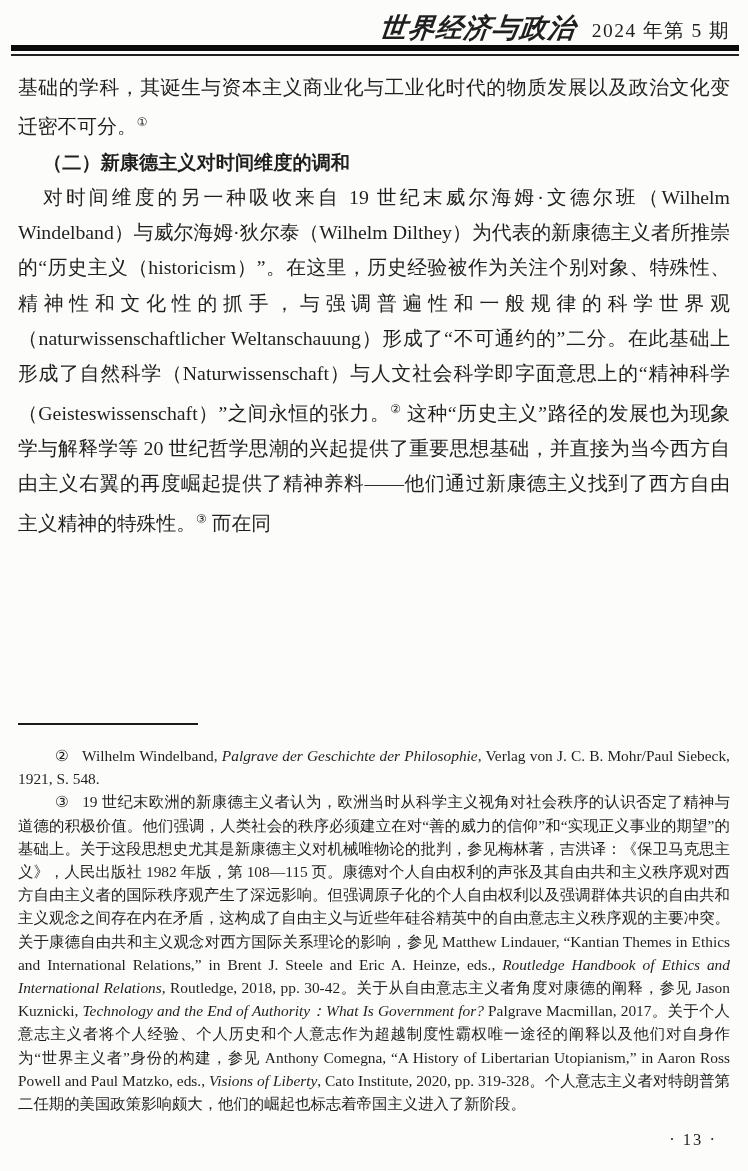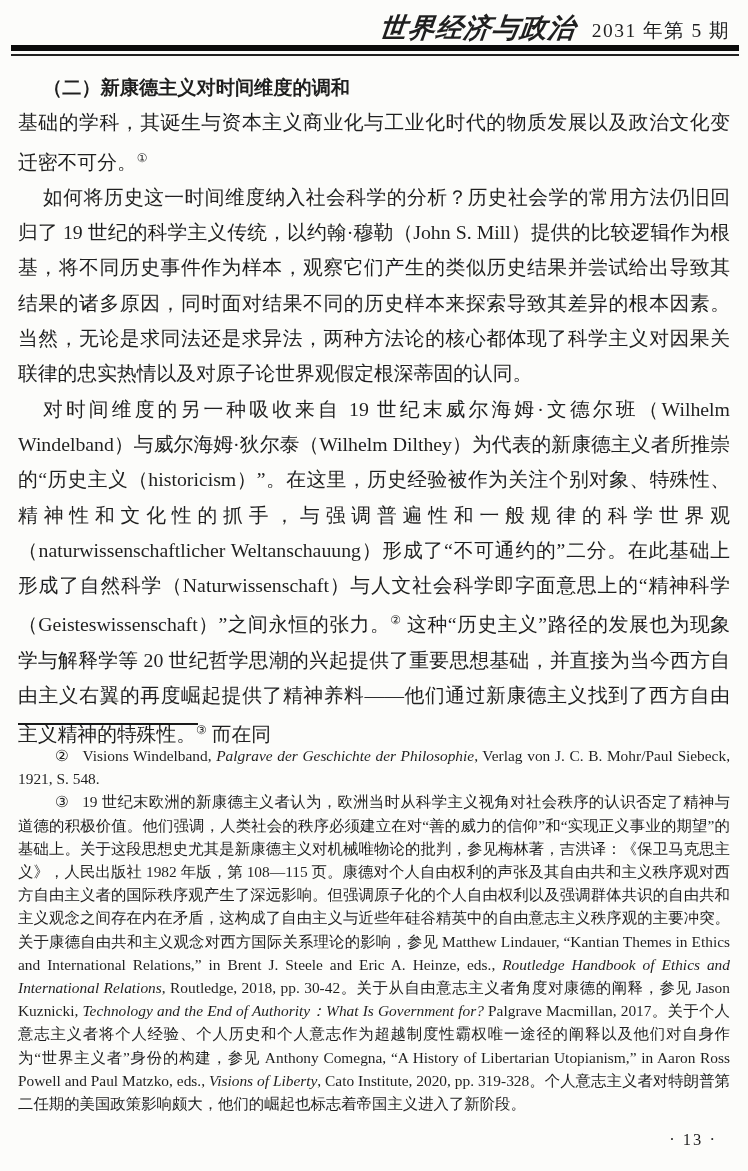--- a/index.html
+++ b/index.html
@@ -57,33 +57,32 @@
     font-size:16.5px; letter-spacing:2px;
   }
 </style>
 </head>
 <body>
 
 <div class="page">
 
   <div class="header">
     <span class="logo">世界经济与政治</span>
-    <span class="issue">2031 年第 5 期</span>
+    <span class="issue">2024 年第 5 期</span>
   </div>
   <div class="rule-thick"></div>
   <div class="rule-thin"></div>
 
   <div class="body-text">
+      <div class="para no-indent"><span>基础的学科，其诞生与资本主义商业化与工业化时代的物质发展以及政治文化变迁密不可分。</span><span class="s-sup">①</span></div>
       <div class="para heading"><span>（二）新康德主义对时间维度的调和</span></div>
-      <div class="para no-indent"><span>基础的学科，其诞生与资本主义商业化与工业化时代的物质发展以及政治文化变迁密不可分。</span><span class="s-sup">①</span></div>
-      <div class="para"><span>如何将历史这一时间维度纳入社会科学的分析？历史社会学的常用方法仍旧回归了 19 世纪的科学主义传统，以约翰·穆勒（John S. Mill）提供的比较逻辑作为根基，将不同历史事件作为样本，观察它们产生的类似历史结果并尝试给出导致其结果的诸多原因，同时面对结果不同的历史样本来探索导致其差异的根本因素。当然，无论是求同法还是求异法，两种方法论的核心都体现了科学主义对因果关联律的忠实热情以及对原子论世界观假定根深蒂固的认同。</span></div>
       <div class="para"><span>对时间维度的另一种吸收来自 19 世纪末威尔海姆·文德尔班（Wilhelm Windelband）与威尔海姆·狄尔泰（Wilhelm Dilthey）为代表的新康德主义者所推崇的“历史主义（historicism）”。在这里，历史经验被作为关注个别对象、特殊性、精神性和文化性的抓手，与强调普遍性和一般规律的科学世界观（naturwissenschaftlicher Weltanschauung）形成了“不可通约的”二分。在此基础上形成了自然科学（Naturwissenschaft）与人文社会科学即字面意思上的“精神科学（Geisteswissenschaft）”之间永恒的张力。</span><span class="s-sup">②</span><span> 这种“历史主义”路径的发展也为现象学与解释学等 20 世纪哲学思潮的兴起提供了重要思想基础，并直接为当今西方自由主义右翼的再度崛起提供了精神养料——他们通过新康德主义找到了西方自由主义精神的特殊性。</span><span class="s-sup">③</span><span> 而在同</span></div>
     </div>
 
   <div class="fn-sep"></div>
   <div class="footnotes">
-      <div class="fn"><span class="s-num">②</span><span>Visions Windelband, </span><span class="s-i">Palgrave der Geschichte der Philosophie</span><span>, Verlag von J. C. B. Mohr/Paul Siebeck, 1921, S. 548.</span></div>
+      <div class="fn"><span class="s-num">②</span><span>Wilhelm Windelband, </span><span class="s-i">Palgrave der Geschichte der Philosophie</span><span>, Verlag von J. C. B. Mohr/Paul Siebeck, 1921, S. 548.</span></div>
       <div class="fn"><span class="s-num">③</span><span>19 世纪末欧洲的新康德主义者认为，欧洲当时从科学主义视角对社会秩序的认识否定了精神与道德的积极价值。他们强调，人类社会的秩序必须建立在对“善的威力的信仰”和“实现正义事业的期望”的基础上。关于这段思想史尤其是新康德主义对机械唯物论的批判，参见梅林著，吉洪译：《保卫马克思主义》，人民出版社 1982 年版，第 108—115 页。康德对个人自由权利的声张及其自由共和主义秩序观对西方自由主义者的国际秩序观产生了深远影响。但强调原子化的个人自由权利以及强调群体共识的自由共和主义观念之间存在内在矛盾，这构成了自由主义与近些年硅谷精英中的自由意志主义秩序观的主要冲突。关于康德自由共和主义观念对西方国际关系理论的影响，参见 Matthew Lindauer, “Kantian Themes in Ethics and International Relations,” in Brent J. Steele and Eric A. Heinze, eds., </span><span class="s-i">Routledge Handbook of Ethics and International Relations</span><span>, Routledge, 2018, pp. 30-42。关于从自由意志主义者角度对康德的阐释，参见 Jason Kuznicki, </span><span class="s-i">Technology and the End of Authority：What Is Government for?</span><span> Palgrave Macmillan, 2017。关于个人意志主义者将个人经验、个人历史和个人意志作为超越制度性霸权唯一途径的阐释以及他们对自身作为“世界主义者”身份的构建，参见 Anthony Comegna, “A History of Libertarian Utopianism,” in Aaron Ross Powell and Paul Matzko, eds., </span><span class="s-i">Visions of Liberty</span><span>, Cato Institute, 2020, pp. 319-328。个人意志主义者对特朗普第二任期的美国政策影响颇大，他们的崛起也标志着帝国主义进入了新阶段。</span></div>
     </div>
 
   <div class="page-num">· 13 ·</div>
 
 </div>
 
 </body></html>

